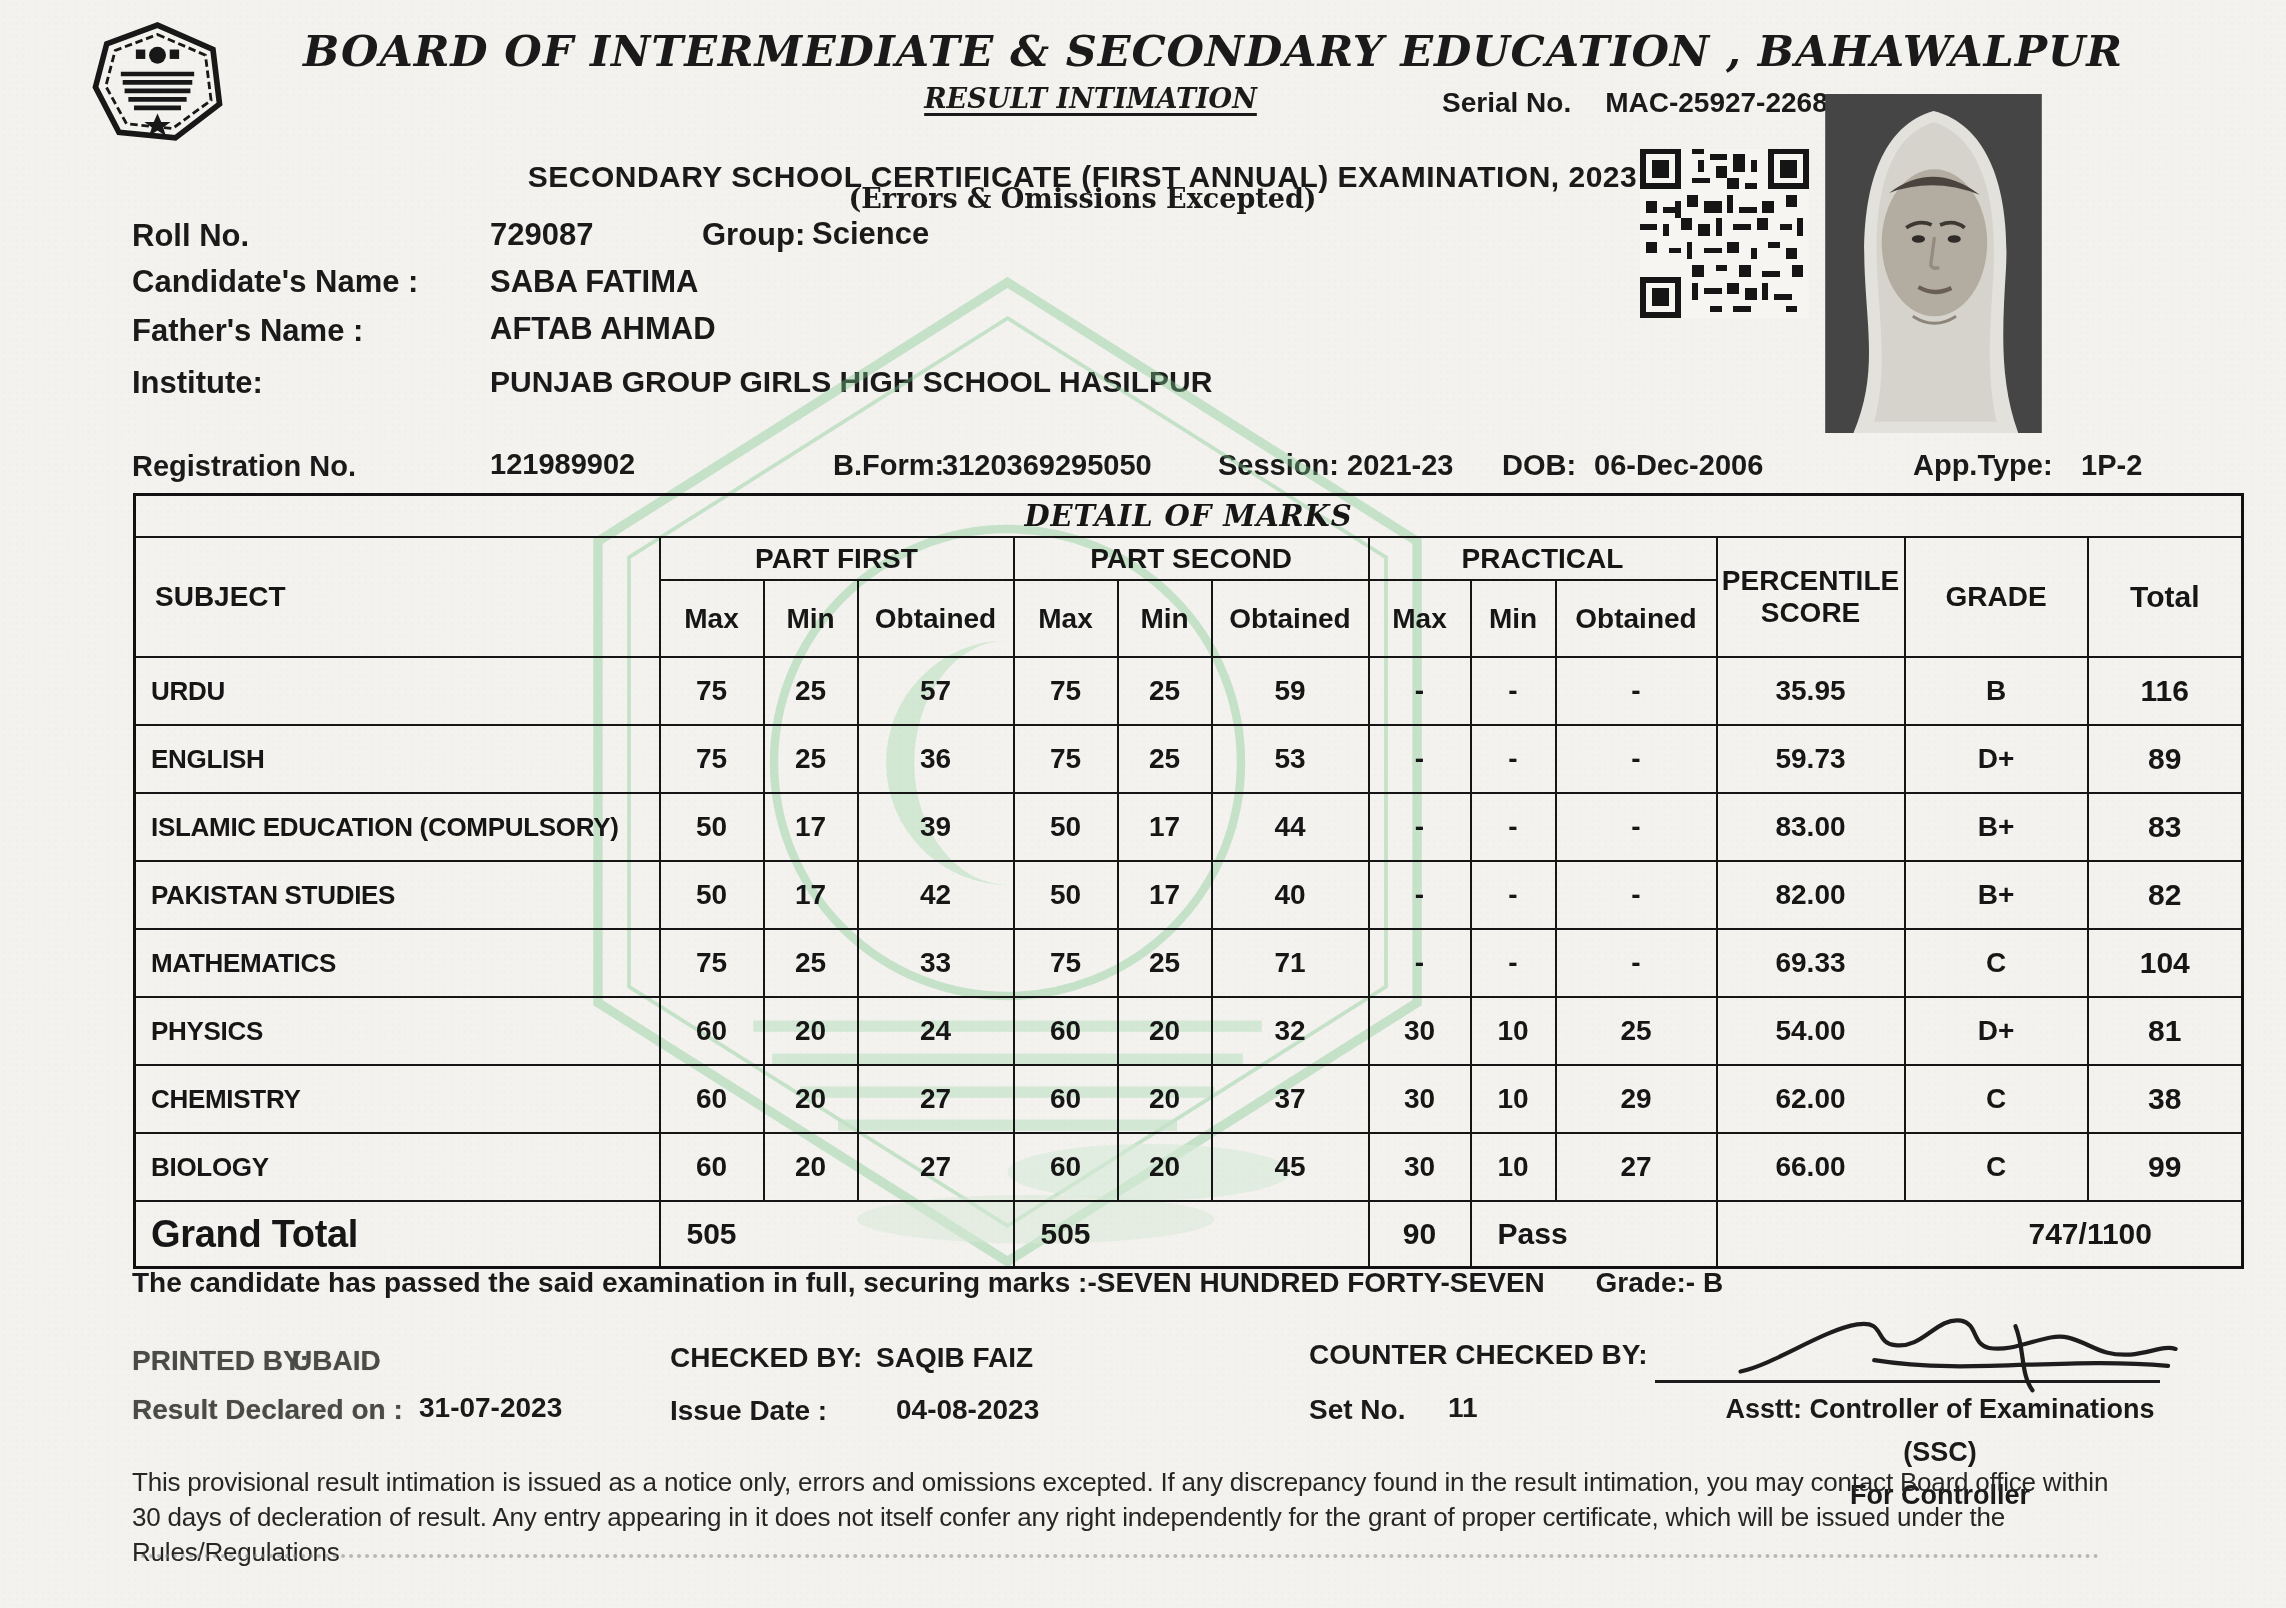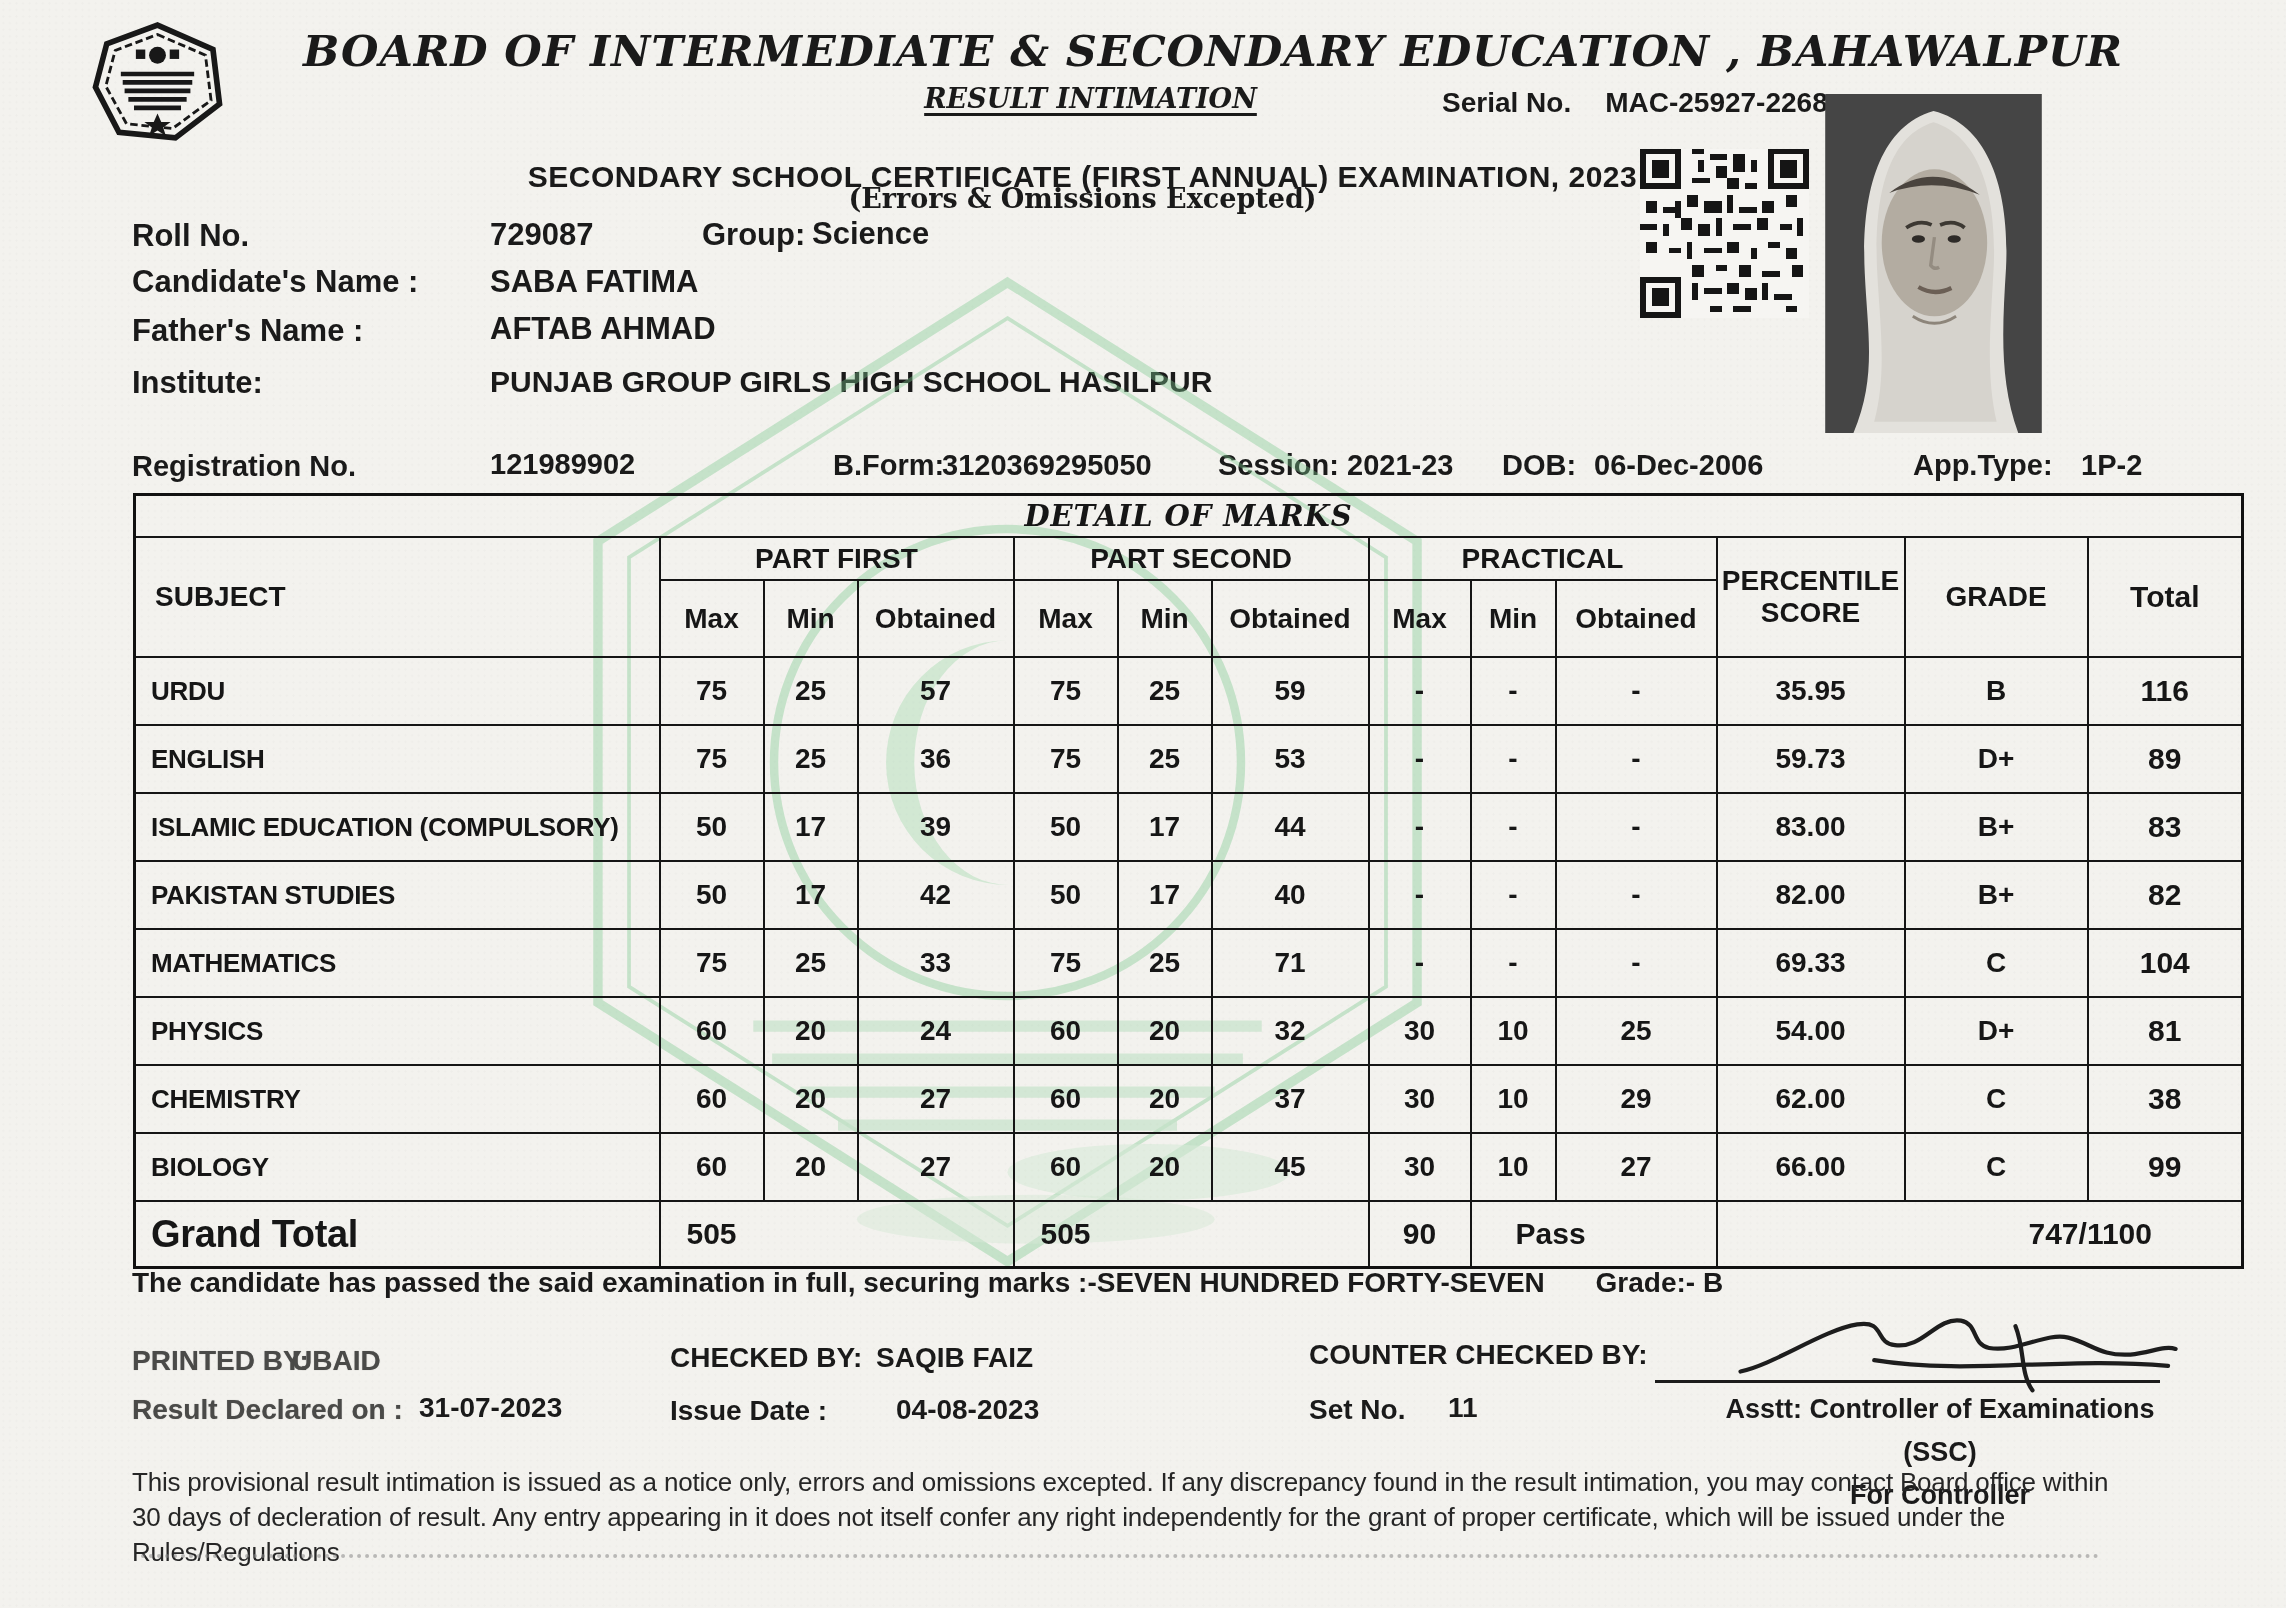--- a/index.html
+++ b/index.html
@@ -43,21 +43,21 @@
   .marks tr.group-row th{height:41px;font-size:28px;font-weight:700;}
   .marks tr.sub-row th{height:75px;font-size:28px;font-weight:700;}
   .marks th.subj-h{text-align:left;padding-left:19px;font-size:29px;}
   .marks th.pct-h{font-size:26px;line-height:1.15;}
   .marks tbody td{height:66px;font-size:28px;font-weight:700;text-align:center;}
   .marks td.subj{text-align:left;padding-left:15px;font-size:26px;letter-spacing:-0.3px;}
   .marks td.pct,.marks td.grade-cell{font-weight:600;}
   .marks tr.grand td{height:64px;}
   .marks td.gt-num{text-align:left;padding-left:26px;font-size:30px;}
   .marks td.gt-prac{font-size:30px;}
-  .marks td.gt-pass{text-align:left;padding-left:44px;font-size:30px;}
+  .marks td.gt-pass{text-align:left;padding-left:26px;font-size:30px;}
   .marks td.gt-total{text-align:left;padding-left:311px;font-size:30px;}
   
   .passed{left:132px;top:1267px;font-size:28px;font-weight:600;white-space:nowrap;}
   .passed .grade{margin-left:43px;}
   .f30{font-size:28px;font-weight:600;white-space:nowrap;}
   .faded{color:#4a4a48;text-shadow:0 0 0.9px rgba(70,70,70,.5);}
   .sign-line{left:1655px;top:1380px;width:505px;border-top:3.8px solid #1c1c1c;}
   .controller{left:1695px;top:1388px;width:490px;text-align:center;
     font-size:27px;font-weight:700;line-height:43px;}
   .controller span{display:block;}

